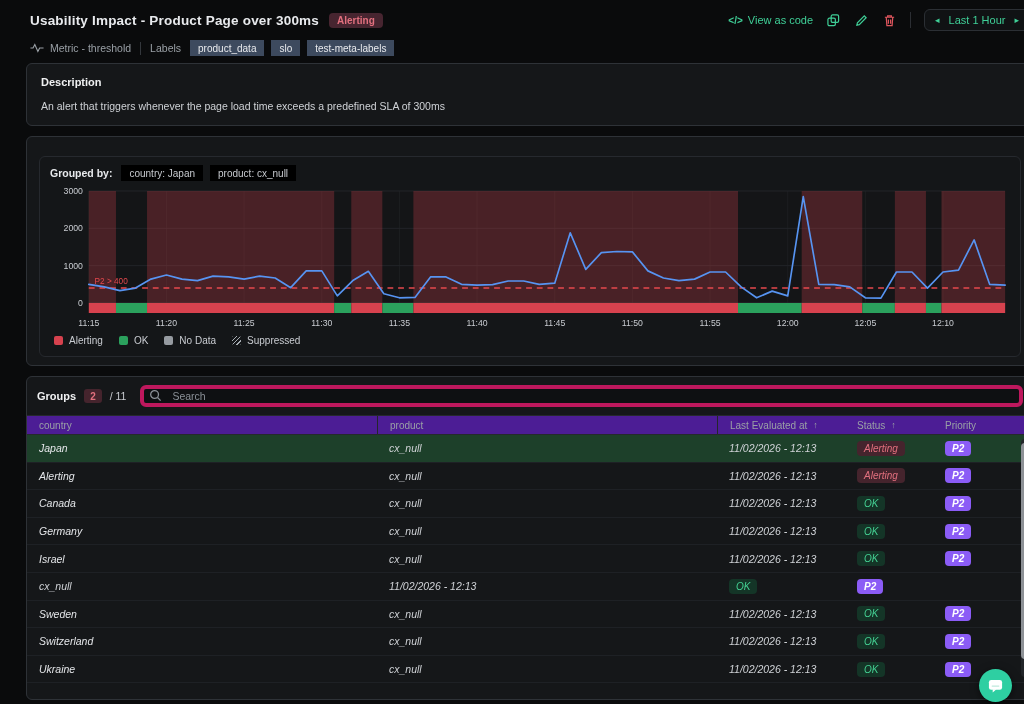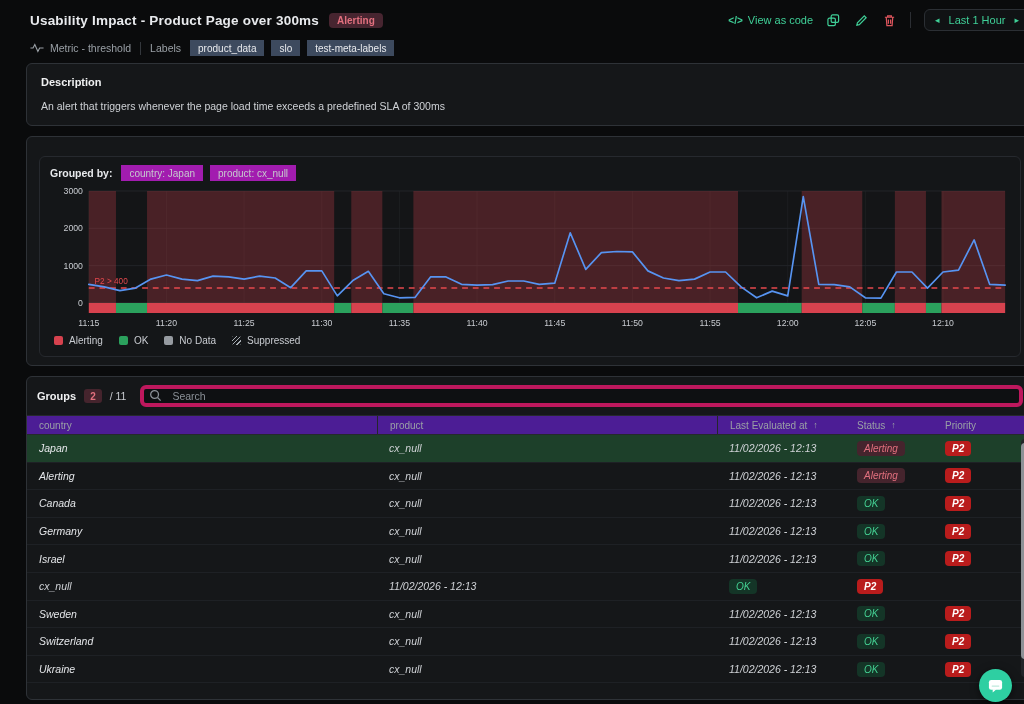--- a/index.html
+++ b/index.html
@@ -24,21 +24,21 @@
   .icon-btn { width:15px; height:15px; display:flex; align-items:center; justify-content:center; cursor:pointer; }
   .divider-v { width:1px; height:16px; background:#2b2e33; }
   .time-btn { display:flex; align-items:center; gap:9px; border:1px solid #2b2f34; background:#101214; border-radius:6px; padding:4px 10px; color:#3fcf97; font-size:11px; cursor:pointer; }
   .time-arrow { font-size:9px; line-height:1; }
   .meta-row { display:flex; align-items:center; gap:9px; margin-top:9px; font-size:10.5px; color:#9aa0a6; }
   .meta-type { display:flex; align-items:center; gap:6px; }
   .meta-divider { width:1px; height:13px; background:#33373c; }
   .chips { display:flex; align-items:center; gap:7px; }
   .chip { font-size:10px; padding:2.5px 8px; border-radius:0; }
   .chip-label { background:#3d4a5e; color:#e8eaed; }
-  .chip-group { background:#a21caf; color:#c6c9ce; }
+  .chip-group { background:#000000; color:#c6c9ce; }
 
   
   .panel { background:#151719; border:1px solid #2e3237; border-radius:6px; margin:0 8px 10px 8px; }
   .panel-title { font-size:11px; font-weight:bold; color:#f0f1f2; }
 
   .desc-panel { padding:12px 14px 13px 14px; flex:none; }
   .desc-text { font-size:10.5px; color:#cfd2d6; margin-top:12px; }
 
   .overview-panel { padding:10px 12px 8px 12px; flex:none; }
   .inner-panel { border:1px solid #26292e; border-radius:6px; background:#141618; margin-top:9px; padding:8px 10px 4px 10px; }
@@ -68,21 +68,21 @@
   .th { display:flex; align-items:center; gap:6px; }
   .col-divide { border-left:1px solid #24272b; height:100%; display:flex; align-items:center; }
   .sort-arrow { font-size:9px; color:#9aa0a6; }
   .tbody { flex:1; overflow:hidden;font-style:italic; }
   .tr { height:27.6px; border-bottom:1px solid #1e2125; font-size:10.5px; color:#e4e6e9; cursor:pointer; }
   .tr .td.dim { color:#d0d3d7; }
   .tr.highlight { background:#1d402a; }
   .badge { font-size:10px; padding:2px 7px; border-radius:4px; display:inline-block; }
   .badge-alerting { background:#45242d; color:#e2707e; }
   .badge-ok { background:#143527; color:#44d092; }
-  .badge-priority { background:#b91c1c; color:#ffffff; font-weight:bold; }
+  .badge-priority { background:#8b5cf6; color:#ffffff; font-weight:bold; }
 
   .table-scrollbar { position:absolute; right:4px; top:24px; width:8px; height:238px; background:#222529; border-radius:4px; }
   .table-scroll-thumb { position:absolute; left:0; top:4px; width:8px; height:216px; background:#8d9196; border-radius:4px; cursor:grab; }
 
   
   .chat-bubble { position:absolute; right:12px; bottom:2px; width:33px; height:33px; border-radius:50%; background:#2ecfa2; display:flex; align-items:center; justify-content:center; box-shadow:0 2px 8px rgba(0,0,0,.5); cursor:pointer; }
 </style>
 </head>
 <body>
 

